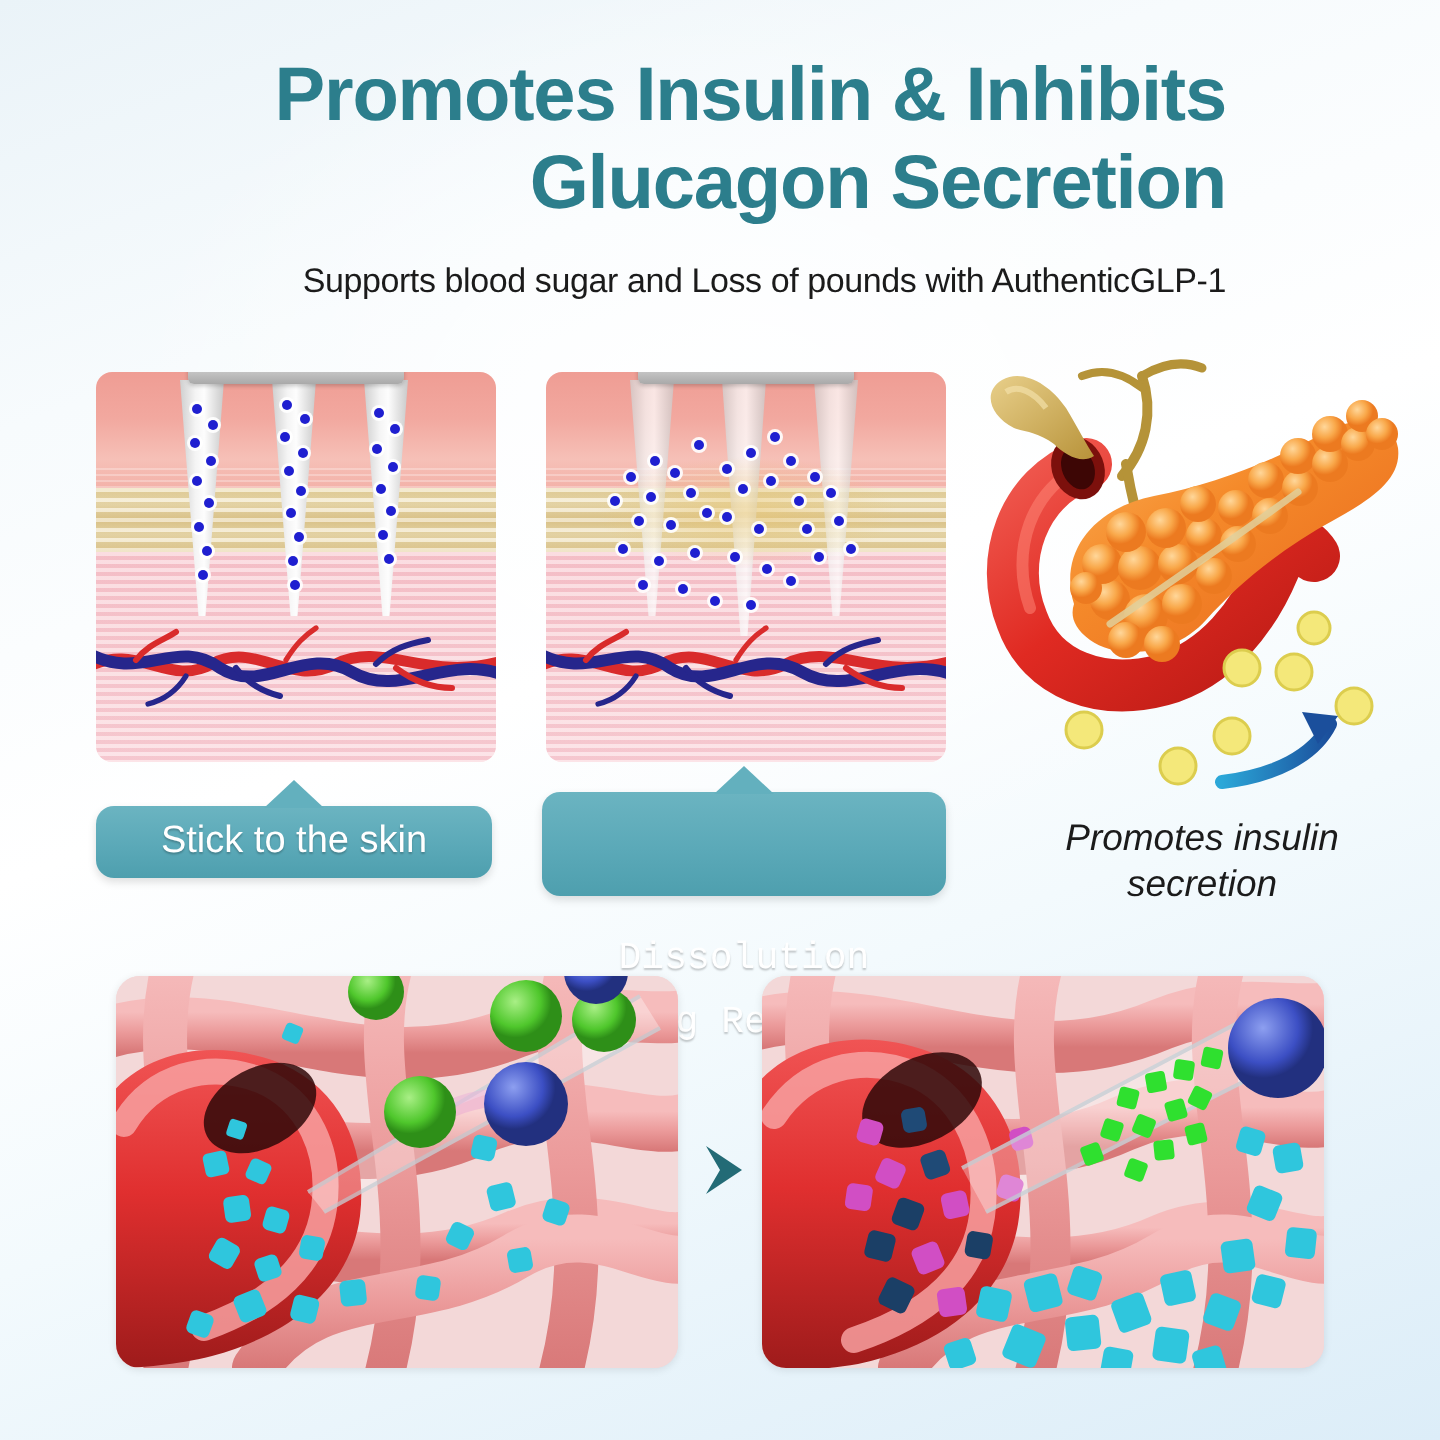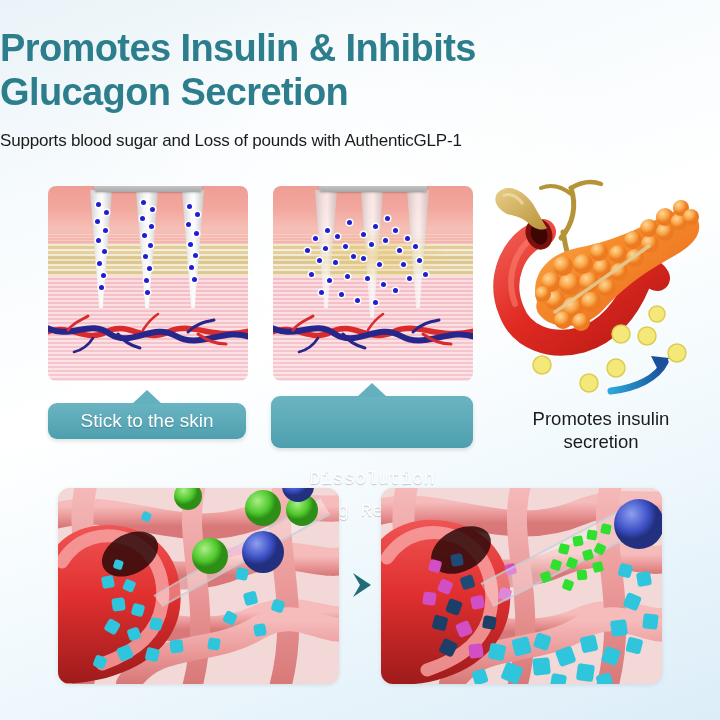--- a/index.html
+++ b/index.html
@@ -7,21 +7,21 @@
     width:720px;height:720px;overflow:hidden;
     font-family:"Liberation Sans", sans-serif;
     background:
       radial-gradient(ellipse 60% 45% at 50% 30%, #ffffff 0%, rgba(255,255,255,0) 70%),
       linear-gradient(160deg,#eaf3f8 0%,#f7fbfd 22%,#ffffff 45%,#f3fafd 65%,#dcedf8 100%);
     position:relative;
   }
   #page{position:absolute;inset:0;}
 
   
-  .header{position:absolute;left:0;top:0;width:613px;text-align:left;}
+  .header{position:absolute;left:0;top:0;width:613px;text-align:right;}
   .title{
     color:#2c7e8c;
     font-weight:bold;
     font-size:38px;
     line-height:44px;
     letter-spacing:-0.6px;
     margin:0;
     padding-top:26px;
     white-space:pre-line;
   }
@@ -117,20 +117,21 @@
   }
   .callout.c1{left:48px;top:217px;width:198px;height:36px;line-height:36px;font-size:19px;}
   .callout.c2{left:271px;top:210px;width:202px;height:52px;font-size:19px;line-height:32px;padding-top:3px;box-sizing:border-box;white-space:pre-line;font-family:Liberation Mono, monospace;}
 
   
   .panc-wrap{position:absolute;left:485px;top:-14px;width:235px;height:225px;}
   .panc-caption{
     position:absolute;left:485px;top:221px;width:232px;
     text-align:center;font-size:18.5px;line-height:23px;color:#1b1b1b;
     white-space:pre-line;
+    font-style:italic;
   }
 
   
   .bot-row{position:absolute;left:0;top:488px;width:720px;height:205px;}
   .vessel-card{
     position:absolute;top:0;width:281px;height:196px;
     border-radius:12px;overflow:hidden;
     box-shadow:0 1px 4px rgba(0,0,0,.10);
     background:#f6d3d3;
   }

